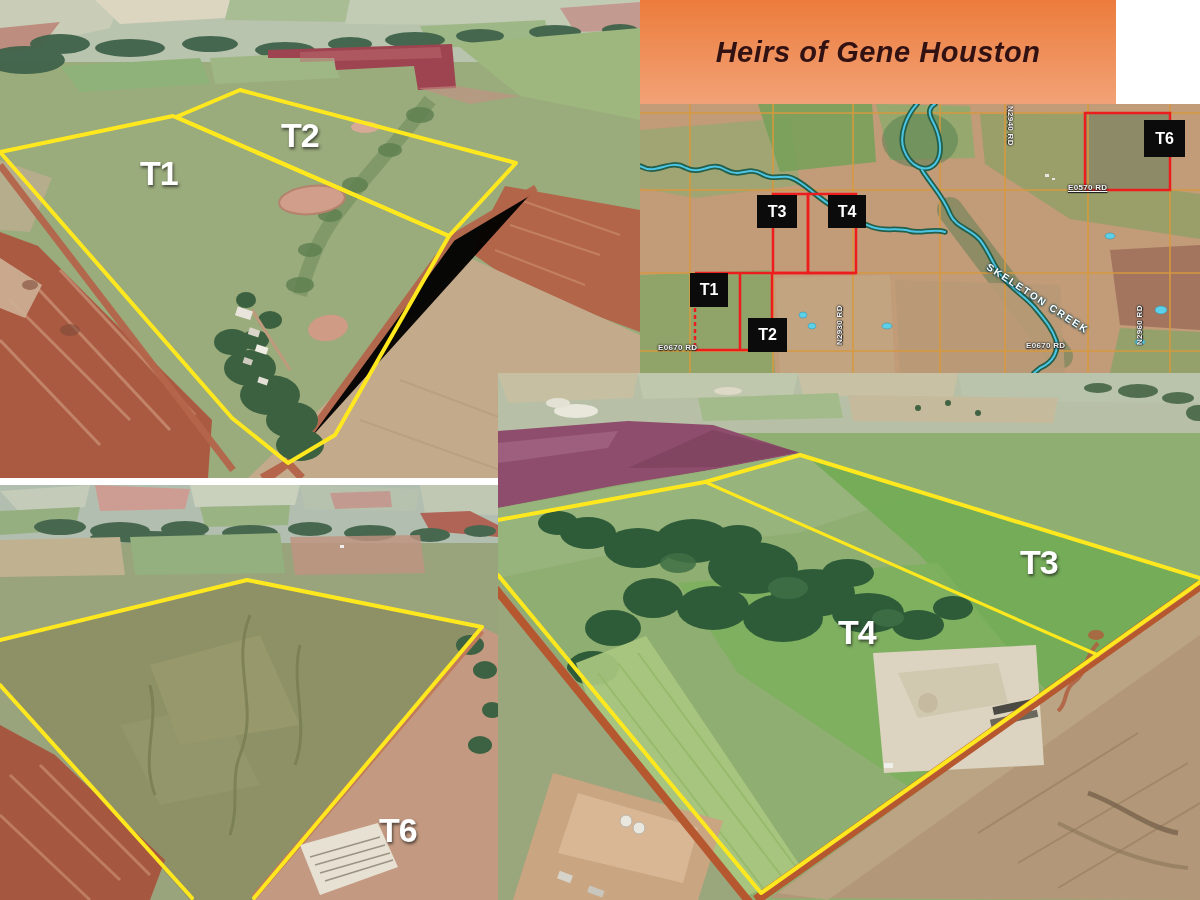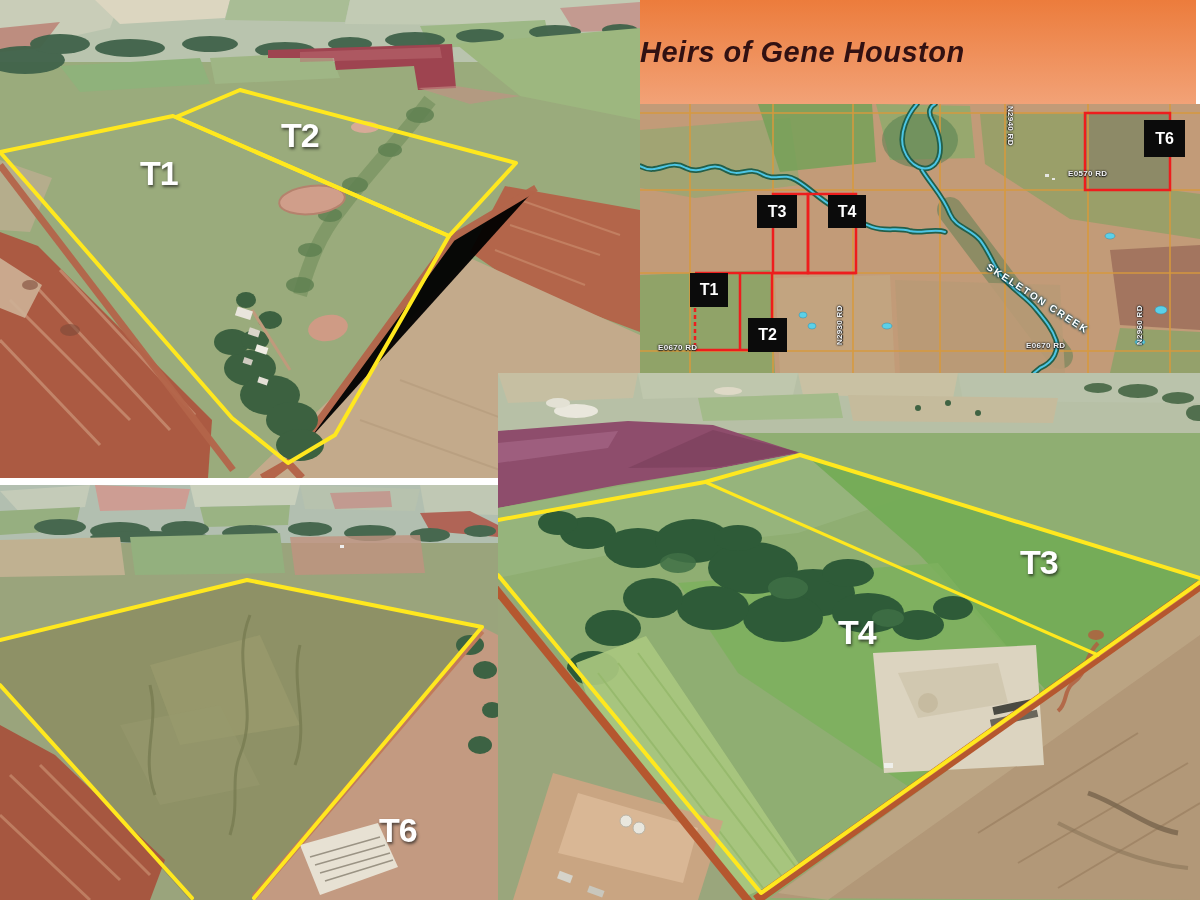--- a/index.html
+++ b/index.html
@@ -3,23 +3,23 @@
 <meta charset="utf-8">
 <style>
   html,body{margin:0;padding:0;background:#ffffff;}
   #canvas{position:relative;width:1200px;height:900px;background:#fff;overflow:hidden;
           font-family:"Liberation Sans",sans-serif;}
   .photo{position:absolute;overflow:hidden;}
   .photo svg{display:block;}
   #photo-tl{left:0;top:0;width:640px;height:478px;z-index:1;}
   #photo-bl{left:0;top:485px;width:498px;height:415px;z-index:1;}
   #photo-br{left:498px;top:373px;width:702px;height:527px;z-index:2;}
-  #header-panel{position:absolute;left:640px;top:0;width:556px;height:104px;z-index:1;
+  #header-panel{position:absolute;left:640px;top:0;width:476px;height:104px;z-index:1;
     background:linear-gradient(180deg,var(--hdr1,#ec7c3c),var(--hdr2,#f2a277));
-    display:flex;flex-direction:column;justify-content:center;}
+    display:flex;flex-direction:column;align-items:center;justify-content:center;}
   .hdr-line{font-style:italic;font-weight:700;font-size:29px;line-height:40px;
     color:var(--hdrtext,#321112);letter-spacing:.5px;}
   #map-panel{position:absolute;left:640px;top:104px;width:560px;height:269px;z-index:1;}
   .tract-label{position:absolute;font-weight:700;font-size:34px;color:#fff;letter-spacing:-1px;
     text-shadow:1px 2px 3px rgba(25,25,25,.7);line-height:1;}
   .map-box{position:absolute;background:var(--lblbg,#0b0b0b);color:var(--lbltext,#fff);
     font-weight:700;font-size:16px;display:flex;align-items:center;justify-content:center;}
   .road-label{position:absolute;font-weight:700;font-size:8px;color:#f4f4f4;white-space:nowrap;
     letter-spacing:.3px;text-shadow:0 0 2px #222,0 0 2px #222,0 1px 1px #222;line-height:1;}
   .rot-up{transform-origin:0 0;transform:rotate(-90deg);}
@@ -197,21 +197,21 @@
         <path class="redline" d="M132,169 L132,246"></path>
       </g>
     </svg>
     <div class="map-box" style="left:50px;top:169px;width:38px;height:34px;">T1</div>
     <div class="map-box" style="left:108px;top:214px;width:39px;height:34px;">T2</div>
     <div class="map-box" style="left:117px;top:91px;width:40px;height:33px;">T3</div>
     <div class="map-box" style="left:188px;top:91px;width:38px;height:33px;">T4</div>
     <div class="map-box" style="left:504px;top:16px;width:41px;height:37px;">T6</div>
     <div class="road-label" style="left:18px;top:240px;">E0670 RD</div>
     <div class="road-label" style="left:386px;top:238px;">E0670 RD</div>
-    <div class="road-label" style="left:428px;top:66px;">E0570 RD</div>
+    <div class="road-label" style="left:428px;top:80px;text-decoration:underline;">E0570 RD</div>
     <div class="road-label rot-up" style="left:196px;top:241px;">N2930 RD</div>
     <div class="road-label rot-down" style="left:374px;top:2px;">N2940 RD</div>
     <div class="road-label rot-up" style="left:496px;top:241px;">N2960 RD</div>
     <div class="creek-label" style="left:350px;top:158px;">SKELETON CREEK</div>
   </div>
 
   <div id="photo-br" class="photo">
     <svg width="702" height="527" viewBox="0 0 702 527">
       <rect width="702" height="527" fill="#8fae72"></rect>
       <rect width="702" height="60" fill="#b7c0a6"></rect>

